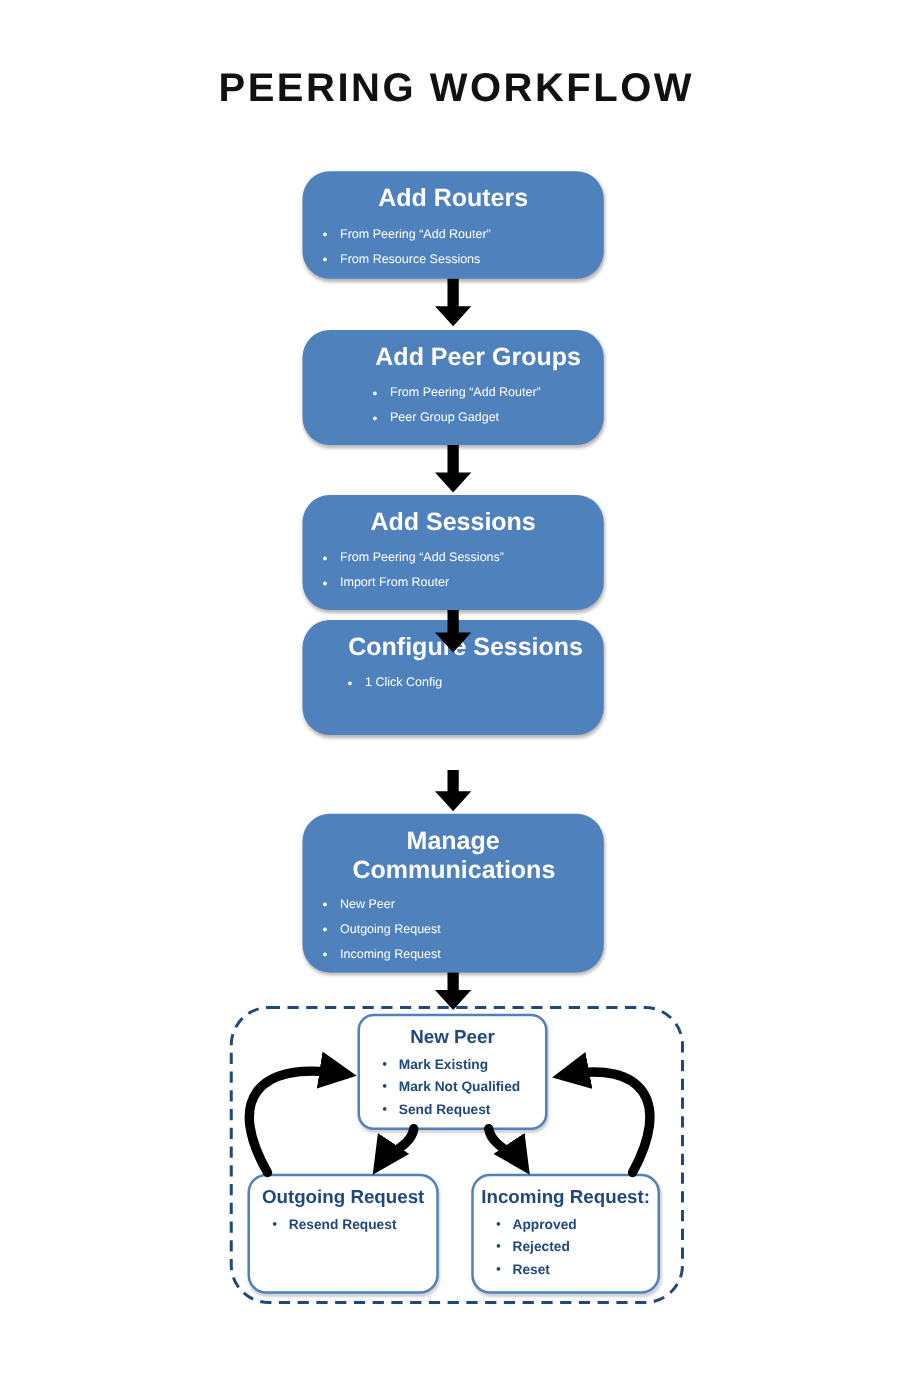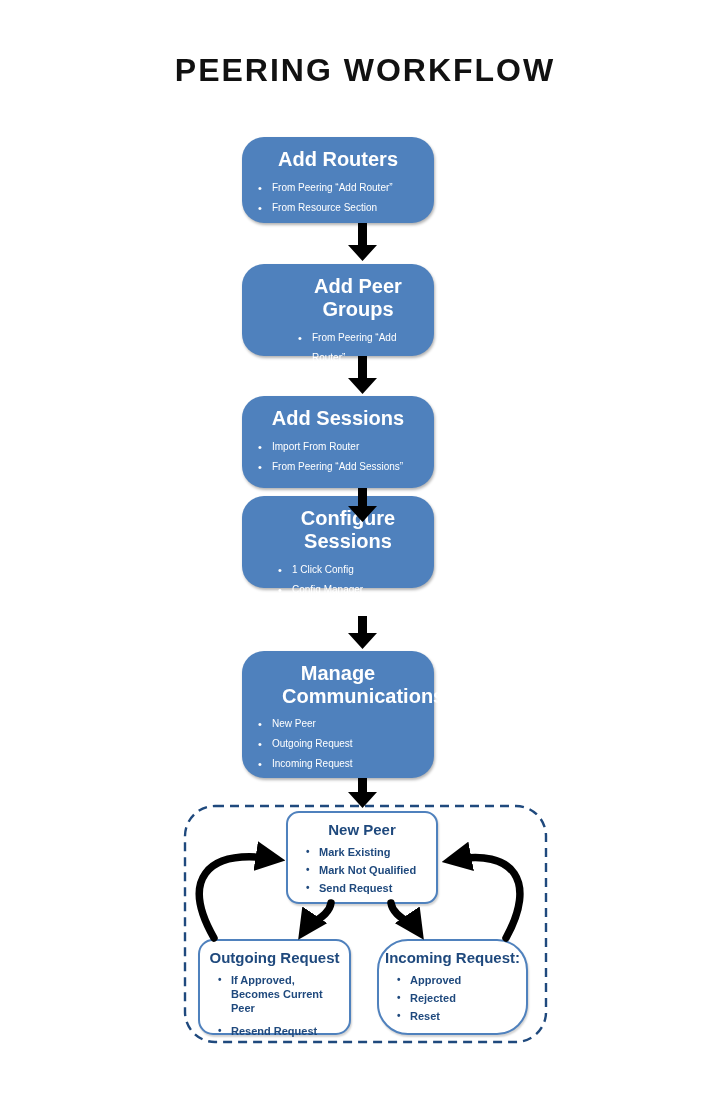--- a/index.html
+++ b/index.html
@@ -18,21 +18,21 @@
   .canvas{
     position:relative;width:720px;height:1113px;background:var(--background);
     margin:0 auto;overflow:hidden;
   }
   .page-title{
     position:absolute;top:52px;left:10px;right:0;text-align:center;
     font-size:32px;font-weight:600;letter-spacing:2px;color:var(--title-color);
   }
   
   .flow-box{
-    position:absolute;left:242px;width:192px;
+    position:absolute;left:242px;width:241px;
     background:var(--box-blue);border-radius:22px;color:var(--box-text);
     box-shadow:1px 2px 3px rgba(0,0,0,0.30);
     padding-top:11px;
   }
   .flow-title{
     font-size:20px;font-weight:bold;text-align:center;line-height:23px;
     padding:0 14px;
   }
   .flow-box ul{list-style:none;margin:7px 0 0;padding:0 8px 0 16px;}
   .flow-box li{
@@ -73,45 +73,44 @@
 <body>
 
 <div class="canvas">
 
   <div class="page-title">PEERING WORKFLOW</div>
 
   <div class="flow-box" style="top:137px;height:86px;">
     <div class="flow-title">Add Routers</div>
     <ul>
       <li>From  Peering “Add Router”</li>
-      <li>From Resource Section</li>
+      <li>From Resource Sessions</li>
     </ul>
   </div>
 
   <div class="flow-box" style="top:264px;height:92px;padding-left:40px;">
     <div class="flow-title">Add Peer Groups</div>
     <ul>
       <li>From  Peering “Add Router”</li>
       <li>Peer Group Gadget</li>
     </ul>
   </div>
 
   <div class="flow-box" style="top:396px;height:92px;">
     <div class="flow-title">Add Sessions</div>
     <ul>
+      <li>From  Peering “Add Sessions”</li>
       <li>Import  From Router</li>
-      <li>From  Peering “Add Sessions”</li>
     </ul>
   </div>
 
   <div class="flow-box" style="top:496px;height:92px;padding-left:20px;">
     <div class="flow-title">Configure Sessions</div>
     <ul>
       <li>1 Click Config</li>
-      <li>Config Manager</li>
     </ul>
   </div>
 
   <div class="flow-box" style="top:651px;height:127px;">
     <div class="flow-title" style="padding:0 40px;text-align:center;">Manage Communications</div>
     <ul style="margin-top:6px;">
       <li>New Peer</li>
       <li>Outgoing Request</li>
       <li>Incoming Request</li>
     </ul>
@@ -122,26 +121,25 @@
     <ul>
       <li>Mark Existing</li>
       <li>Mark Not Qualified</li>
       <li>Send Request</li>
     </ul>
   </div>
 
   <div class="sub-box wide-gap" style="left:198px;top:939px;width:153px;height:96px;">
     <div class="sub-title">Outgoing Request</div>
     <ul>
-      <li>If Approved, Becomes Current Peer</li>
       <li>Resend Request</li>
     </ul>
   </div>
 
-  <div class="sub-box" style="left:377px;top:939px;width:151px;height:96px;border-radius:31px;">
+  <div class="sub-box" style="left:377px;top:939px;width:151px;height:96px;">
     <div class="sub-title">Incoming Request:</div>
     <ul>
       <li>Approved</li>
       <li>Rejected</li>
       <li>Reset</li>
     </ul>
   </div>
 
   <svg class="overlay" viewBox="0 0 720 1113">
     <defs>

